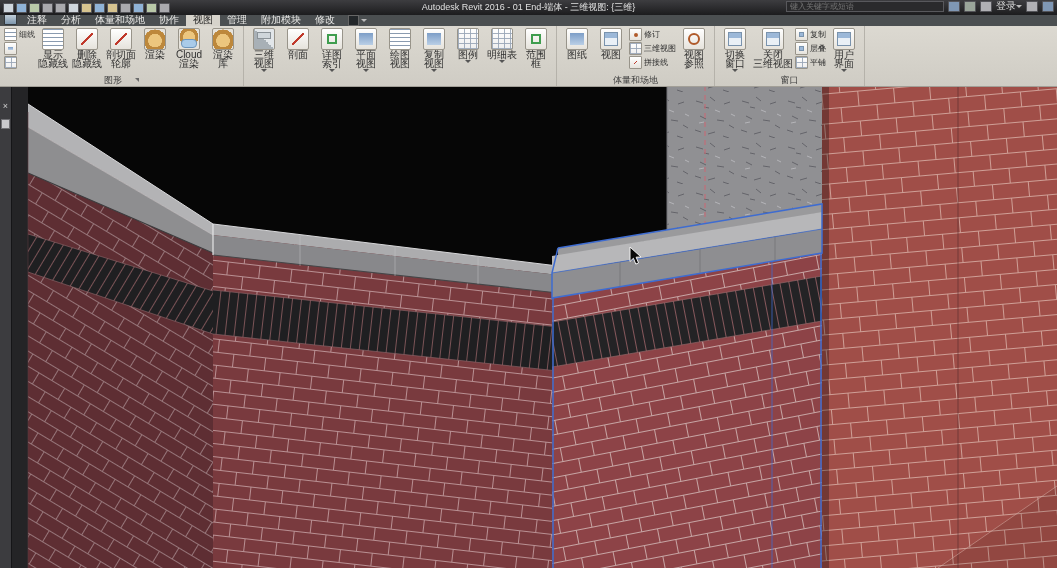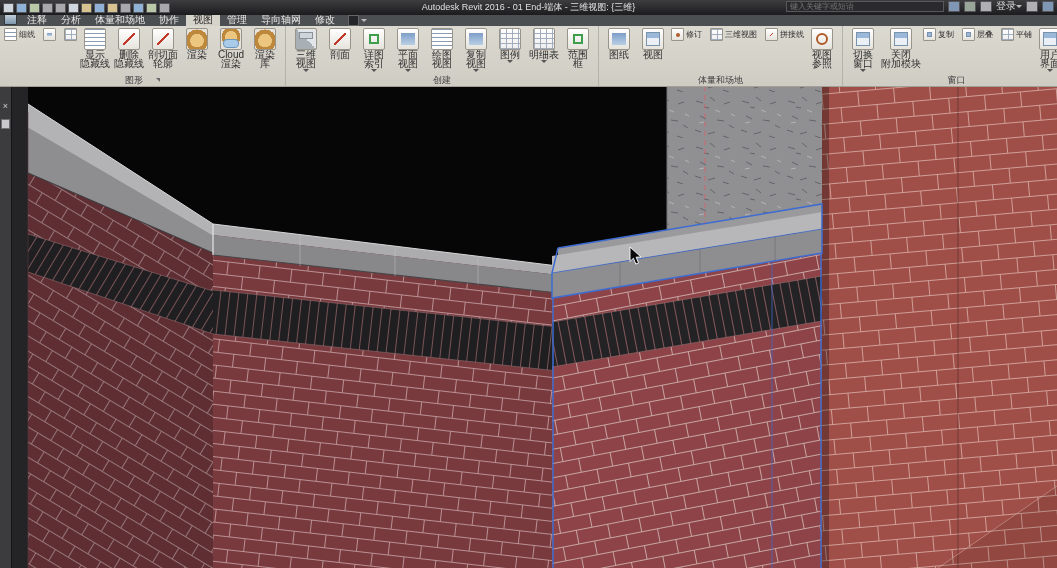--- a/index.html
+++ b/index.html
@@ -32,21 +32,21 @@
 
   
   #ribbon{position:absolute;left:0;top:26px;width:100%;height:60px;background:linear-gradient(#dcd9d1,#cfccc4);
     border-bottom:1px solid #a29f97;display:flex;z-index:28}
   .panel{display:flex;flex-direction:column;border-right:1px solid #b5b2aa;flex:none}
   .pbody{flex:1;display:flex;align-items:flex-start;gap:2px;padding:2px 4px 0 4px}
   .plabel{height:12px;font-size:9px;color:#3e3e3e;text-align:center;line-height:12px;display:flex;align-items:center;justify-content:center;gap:13px}
   .dl{width:0;height:0;border-top:4px solid #6a6a6a;border-left:4px solid transparent;display:inline-block}
   .btn-lg{width:32px;display:flex;flex-direction:column;align-items:center;font-size:10px;color:#2f2f2f;
     text-align:center;line-height:9px;cursor:default}
-  .stack{display:flex;flex-direction:row;gap:8px;justify-content:flex-start}
+  .stack{display:flex;flex-direction:column;gap:1px;justify-content:flex-start}
   .btn-sm{display:flex;align-items:center;gap:2px;font-size:8px;color:#2f2f2f;height:13px;white-space:nowrap}
   .lbl{white-space:pre-line}
   .dar{width:0;height:0;border-left:3px solid transparent;border-right:3px solid transparent;border-top:3px solid #555;margin-top:1px}
   .ri{width:20px;height:20px;border:1px solid #98948a;border-radius:2px;background:linear-gradient(#ffffff,#e6e3dc);
     flex:none;position:relative;overflow:hidden}
   .ri-s{width:11px;height:11px;border-radius:1px}
   .v-lines{background-image:repeating-linear-gradient(0deg,#ffffff 0 3px,#8a9bb0 3px 4px)}
   .v-red::after{content:"";position:absolute;inset:4px;background:linear-gradient(135deg,transparent 42%,#c0392b 42% 58%,transparent 58%)}
   .v-amber{background:radial-gradient(circle at 50% 58%,#ecc67e 0 44%,#bd883c 45% 72%,#e6e3dc 73%)}
   .v-cloud{background:radial-gradient(circle at 50% 40%,#ecc67e 0 38%,#bd883c 39% 60%,#e6e3dc 61%)}
@@ -105,21 +105,21 @@
 </div>
 
 <div id="tabbar">
   <span class="tab-appicon"></span>
   <span class="tab">注释</span>
   <span class="tab">分析</span>
   <span class="tab">体量和场地</span>
   <span class="tab">协作</span>
   <span class="tab active">视图</span>
   <span class="tab">管理</span>
-  <span class="tab">导向轴网</span>
+  <span class="tab">附加模块</span>
   <span class="tab">修改</span>
   <span class="tab-extra">
     <span class="sq"></span>
     <span class="caret"></span>
   </span>
 </div>
 
 <div id="ribbon">
 
   <div class="panel">
@@ -216,23 +216,20 @@
         <span class="ri v-grid"></span>
         <span class="lbl">明细表</span>
         <span class="dar"></span>
       </div>
       <div class="btn-lg">
         <span class="ri v-green"></span>
         <span class="lbl">范围
 框</span>
       </div>
     </div>
-    <div class="plabel">
-      <span>创建</span>
-    </div>
   </div>
 
   <div class="panel">
     <div class="pbody">
       <div class="btn-lg">
         <span class="ri v-blue"></span>
         <span class="lbl">图纸</span>
       </div>
       <div class="btn-lg">
         <span class="ri v-win"></span>
@@ -267,21 +264,21 @@
     <div class="pbody">
       <div class="btn-lg">
         <span class="ri v-win"></span>
         <span class="lbl">切换
 窗口</span>
         <span class="dar"></span>
       </div>
       <div class="btn-lg" style="width:40px">
         <span class="ri v-win"></span>
         <span class="lbl">关闭
-附加模块</span>
+三维视图</span>
       </div>
       <div class="stack">
         <div class="btn-sm">
           <span class="ri ri-s v-win"></span>
           <span class="lbl">复制</span>
         </div>
         <div class="btn-sm">
           <span class="ri ri-s v-win"></span>
           <span class="lbl">层叠</span>
         </div>

